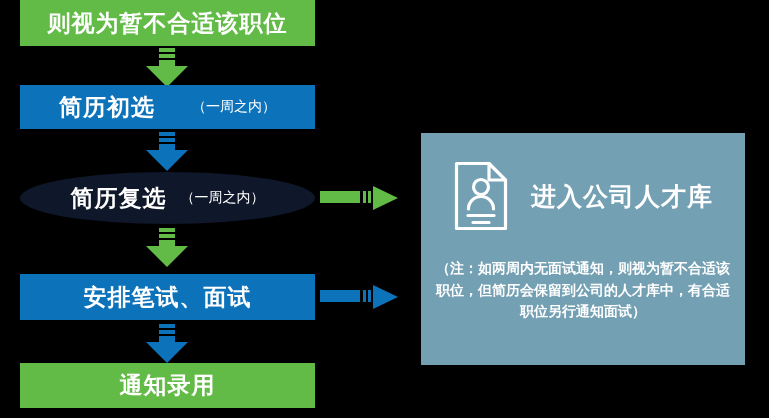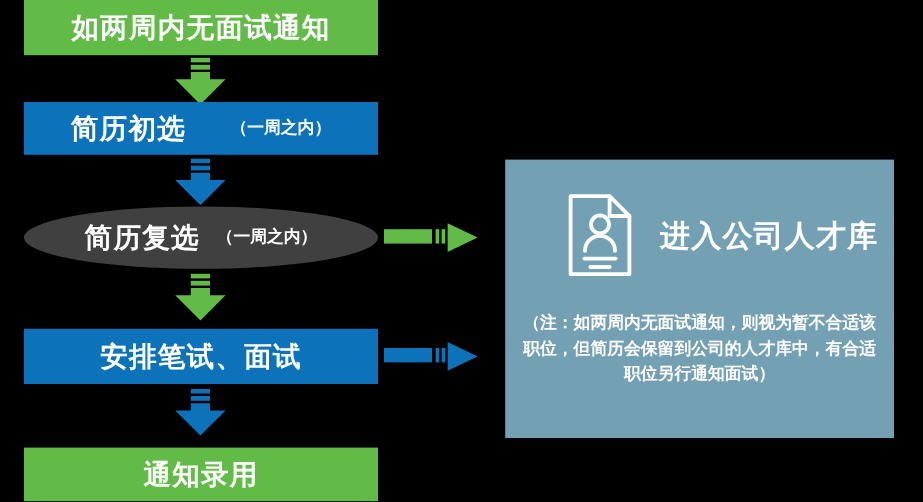--- a/index.html
+++ b/index.html
@@ -30,28 +30,28 @@
     color: #ffffff;
     white-space: nowrap;
   }
   .node .node-label {
     font-size: 23px;
     font-weight: bold;
     letter-spacing: 1px;
   }
   .node .node-note {
     font-size: 14px;
-    font-weight: bold;
+    font-weight: normal;
     margin-left: 14px;
     letter-spacing: 0px;
   }
 
   .node-rect-green { background: #62bb46; }
   .node-rect-blue  { background: #0c72ba; gap: 23px; }
-  .node-ellipse    { background: #404040; border-radius: 50%; }
+  .node-ellipse    { background: #0f172a; border-radius: 50%; }
 
   
   .arrow-v {
     position: absolute;
     width: 46px;
     height: 40px;
   }
   .arrow-v svg { display: block; width: 100%; height: 100%; }
 
   
@@ -74,21 +74,20 @@
   }
   .panel-head {
     position: absolute;
     left: 0;
     top: 17px;
     width: 100%;
     height: 92px;
     display: flex;
     align-items: center;
     justify-content: center;
-    margin-left: 19px;
   }
   .panel-icon {
     width: 56px;
     height: 72px;
     flex: 0 0 auto;
   }
   .panel-icon svg { display: block; width: 100%; height: 100%; }
   .panel-title {
     font-size: 25px;
     font-weight: bold;
@@ -109,21 +108,21 @@
     text-align: center;
     letter-spacing: 0px;
   }
 </style>
 </head>
 <body>
 
 <div id="flowchart">
 
   <div class="node node-rect-green" style="left:20px; top:0px; width:295px; height:46px;">
-    <span class="node-label">如两周内无面试通知</span>
+    <span class="node-label">则视为暂不合适该职位</span>
   </div>
 
   <div class="arrow-v" style="left:144px; top:48px;">
     <svg viewBox="0 0 46 40" xmlns="http://www.w3.org/2000/svg" aria-hidden="true">
       <rect x="15" y="0" width="16" height="4" fill="#62bb46"></rect>
       <rect x="15" y="6" width="16" height="4" fill="#62bb46"></rect>
       <path d="M15 12 H31 V18 H44 L23 39 L2 18 H15 Z" fill="#62bb46"></path>
     </svg>
   </div>
 
@@ -176,21 +175,21 @@
   </div>
 
   <div class="arrow-v" style="left:144px; top:324px;">
     <svg viewBox="0 0 46 40" xmlns="http://www.w3.org/2000/svg" aria-hidden="true">
       <rect x="15" y="0" width="16" height="4" fill="#0c72ba"></rect>
       <rect x="15" y="6" width="16" height="4" fill="#0c72ba"></rect>
       <path d="M15 12 H31 V18 H44 L23 39 L2 18 H15 Z" fill="#0c72ba"></path>
     </svg>
   </div>
 
-  <div class="node node-rect-green" style="left:20px; top:373px; width:295px; height:45px;">
+  <div class="node node-rect-green" style="left:20px; top:363px; width:295px; height:45px;">
     <span class="node-label">通知录用</span>
   </div>
 
   <div id="talent-panel">
 
     <div class="panel-head">
       <span class="panel-icon">
         <svg viewBox="0 0 56 72" xmlns="http://www.w3.org/2000/svg" aria-hidden="true">
           <path d="M3.5 3.5 H36 L52.5 20 V68.5 H3.5 Z" fill="none" stroke="#ffffff" stroke-width="3.2" stroke-linejoin="round" stroke-linecap="round"></path>
           <path d="M36 3.5 V20 H52.5" fill="none" stroke="#ffffff" stroke-width="3.2" stroke-linejoin="round" stroke-linecap="round"></path>

